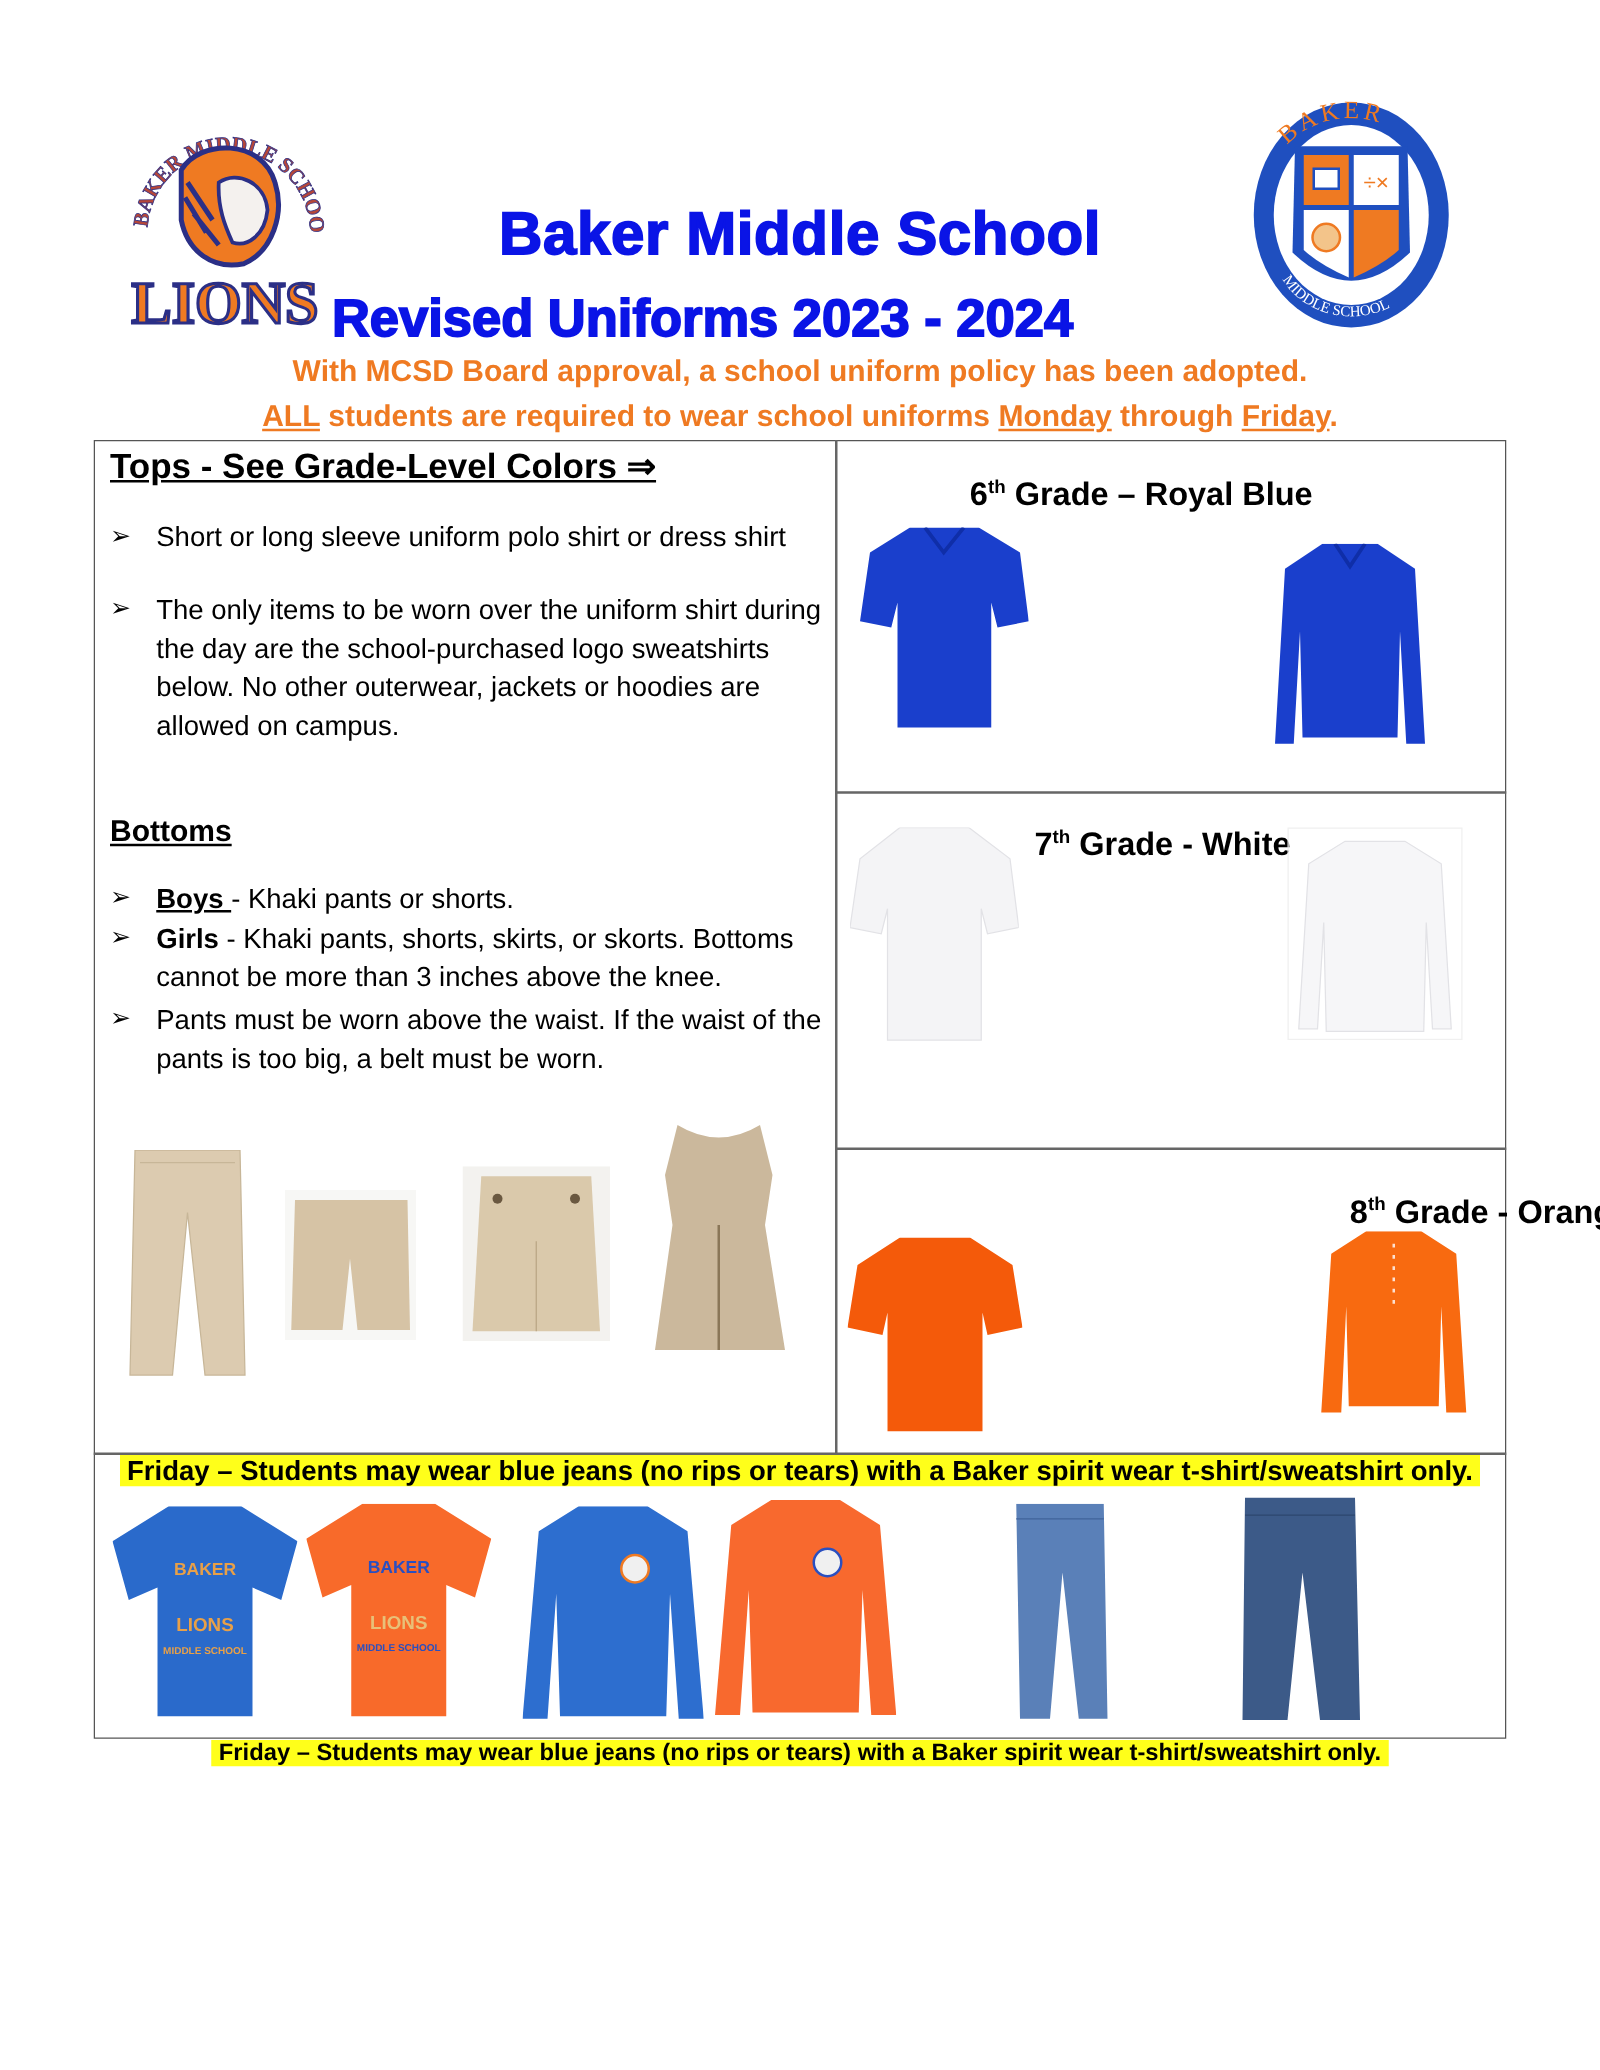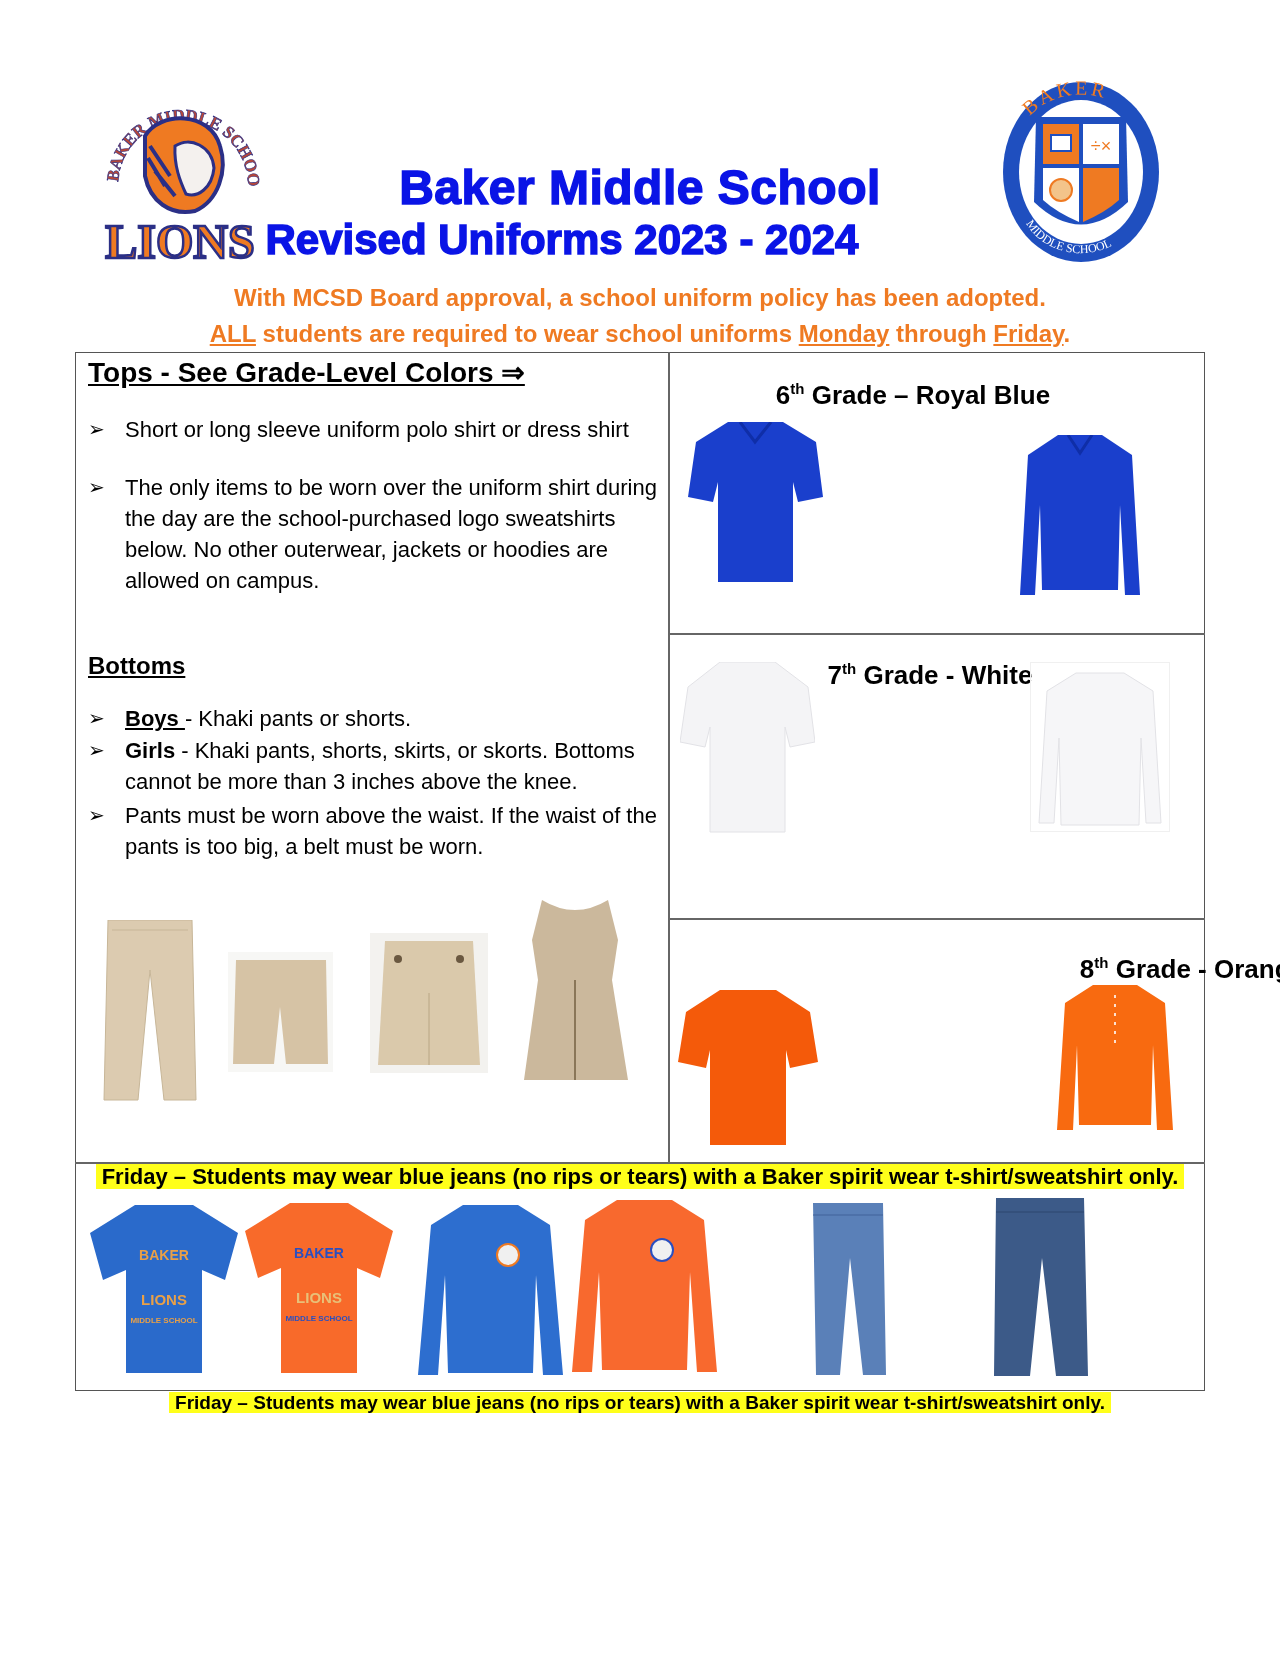--- a/index.html
+++ b/index.html
@@ -1,19 +1,19 @@
 <!DOCTYPE html>
 <html><head>
 <meta charset="utf-8">
 <style>
   * { box-sizing: border-box; margin: 0; padding: 0; }
   body { width: 1280px; height: 1656px; background: #ffffff; position: relative; font-family: "Liberation Sans", sans-serif; color: #000; overflow: hidden; }
   .abs { position: absolute; }
   .title1 { left: 0; width: 1280px; top: 160px; text-align: center; font-family: "Liberation Sans", sans-serif; font-weight: 900; font-size: 48px; color: #0a14e6; letter-spacing: 0.5px; -webkit-text-stroke: 1.5px #0a14e6; }
-  .title2 { left: 0; width: 1124px; top: 216px; text-align: center; font-weight: 900; font-size: 42px; color: #0a14e6; -webkit-text-stroke: 1.5px #0a14e6; }
+  .title2 { left: 0; width: 1124px; top: 231px; text-align: center; font-weight: 900; font-size: 42px; color: #0a14e6; -webkit-text-stroke: 1.5px #0a14e6; }
   .sub { left: 0; width: 1280px; text-align: center; font-weight: bold; font-size: 24px; color: #ef7a22; }
   .sub u { text-decoration: underline; }
   .table { left: 75px; top: 352px; width: 1130px; height: 1039px; border: 1.5px solid #555; }
   .vline { background: #666; width: 1.5px; }
   .hline { background: #666; height: 1.5px; }
   .h-tops { left: 88px; top: 356px; font-size: 28px; font-weight: bold; text-decoration: underline; text-align: center; }
   .bullet { font-size: 22px; line-height: 31px; }
   .bullet .arrow { position: absolute; left: 0; top: 0; font-size: 20px; }
   .bullet .txt { margin-left: 37px; display: block; }
   .grade { font-size: 26px; font-weight: bold; text-align: center; }

